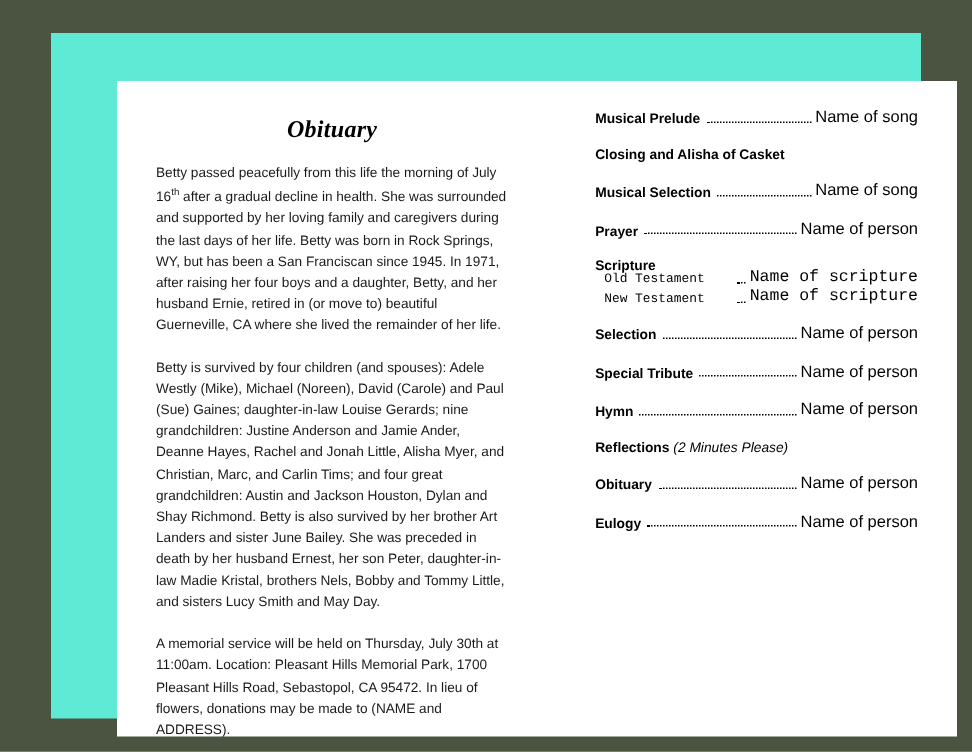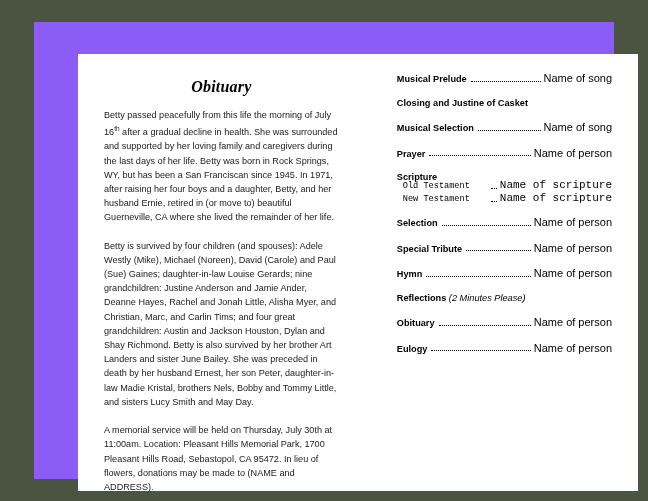--- a/index.html
+++ b/index.html
@@ -20,21 +20,21 @@
     height: 501px;
     background: #4b5441;
     box-sizing: border-box;
   }
   .frame {
     position: absolute;
     left: 34px;
     top: 22px;
     width: 580px;
     height: 457px;
-    background: #8b5cf6;
+    background: #5eead4;
     box-sizing: border-box;
   }
   .page {
     position: absolute;
     left: 44px;
     top: 32px;
     width: 560px;
     height: 437px;
     background: #ffffff;
     box-sizing: border-box;
@@ -152,21 +152,21 @@
 
         <div class="prog-row">
           <span class="prog-label">Musical Prelude</span>
           <span class="dots"></span>
           <span class="prog-value">Name of song</span>
         </div>
 
 
 
         <div class="prog-row no-value">
-          <span class="prog-label">Closing and Justine of Casket</span>
+          <span class="prog-label">Closing and Alisha of Casket</span>
         </div>
 
         <div class="prog-row">
           <span class="prog-label">Musical Selection</span>
           <span class="dots"></span>
           <span class="prog-value">Name of song</span>
         </div>
 
         <div class="prog-row">
           <span class="prog-label">Prayer</span>

